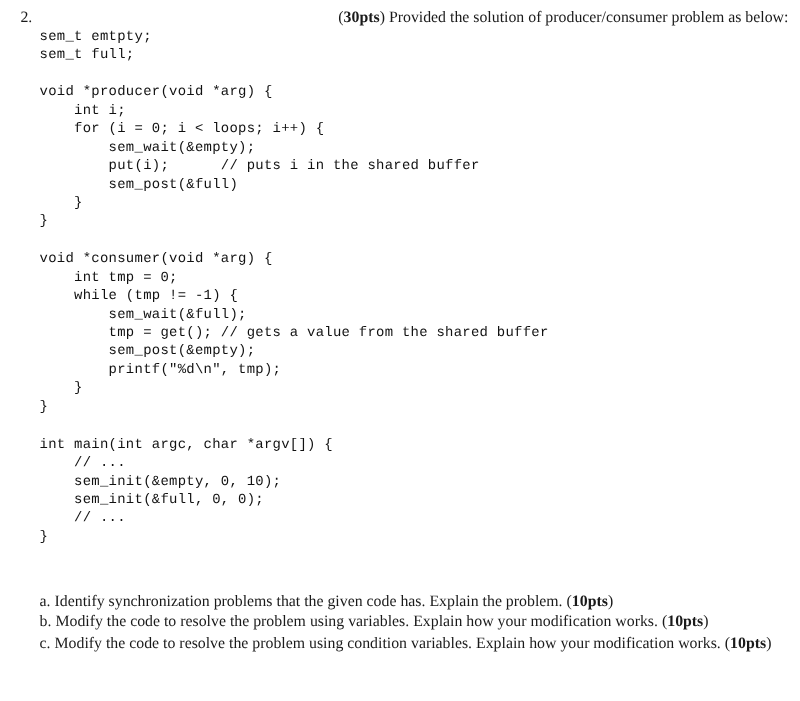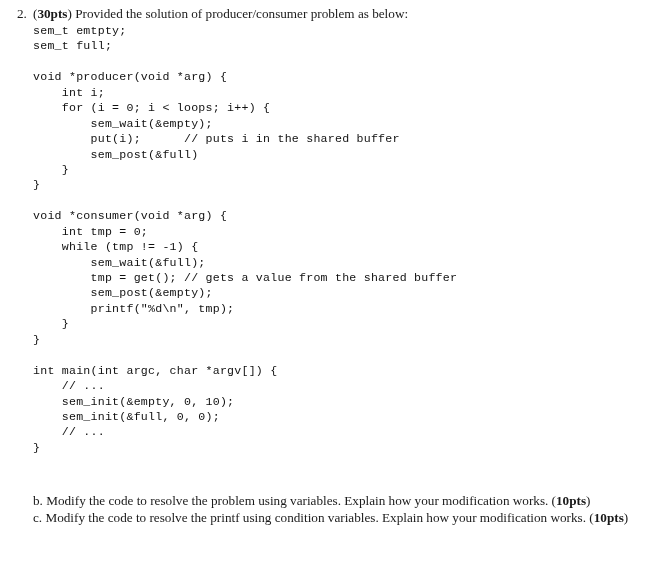--- a/index.html
+++ b/index.html
@@ -34,20 +34,21 @@
     display: flex;
     align-items: baseline;
   }
   .problem-number {
     width: 16px;
     flex: 0 0 16px;
     font-size: 13.2px;
   }
   .problem-text {
     flex: 1 1 auto;
+    text-align: right;
   }
   .pts {
     font-weight: bold;
   }
 
   
   .code {
     position: absolute;
     left: 33px;
     top: 23px;
@@ -93,17 +94,18 @@
 <div class="page">
 
   <div class="problem">
     <span class="problem-number">2.</span>
     <span class="problem-text"><span>(</span><span class="pts">30pts</span><span>)</span><span> Provided the solution of producer/consumer problem as below:</span></span>
   </div>
 
   <div class="code"><div class="line">sem_t emtpty;</div><div class="line">sem_t full;</div><div class="line blank">&nbsp;</div><div class="line">void *producer(void *arg) {</div><div class="line">    int i;</div><div class="line">    for (i = 0; i &lt; loops; i++) {</div><div class="line">        sem_wait(&amp;empty);</div><div class="line">        put(i);      // puts i in the shared buffer</div><div class="line">        sem_post(&amp;full)</div><div class="line">    }</div><div class="line">}</div><div class="line blank">&nbsp;</div><div class="line">void *consumer(void *arg) {</div><div class="line">    int tmp = 0;</div><div class="line">    while (tmp != -1) {</div><div class="line">        sem_wait(&amp;full);</div><div class="line">        tmp = get(); // gets a value from the shared buffer</div><div class="line">        sem_post(&amp;empty);</div><div class="line">        printf("%d\n", tmp);</div><div class="line">    }</div><div class="line">}</div><div class="line blank">&nbsp;</div><div class="line">int main(int argc, char *argv[]) {</div><div class="line">    // ...</div><div class="line">    sem_init(&amp;empty, 0, 10);</div><div class="line">    sem_init(&amp;full, 0, 0);</div><div class="line">    // ...</div><div class="line">}</div></div>
 
   <div class="subquestions">
+      <p class="subq"><span>a.</span><span> Identify synchronization problems that the given code has. Explain the problem. </span><span>(</span><span class="pts">10pts</span><span>)</span></p>
       <p class="subq"><span>b.</span><span> Modify the code to resolve the problem using variables. Explain how your modification works. </span><span>(</span><span class="pts">10pts</span><span>)</span></p>
-      <p class="subq"><span>c.</span><span> Modify the code to resolve the printf using condition variables. Explain how your modification works. </span><span>(</span><span class="pts">10pts</span><span>)</span></p>
+      <p class="subq"><span>c.</span><span> Modify the code to resolve the problem using condition variables. Explain how your modification works. </span><span>(</span><span class="pts">10pts</span><span>)</span></p>
     </div>
 
 </div>
 
 </body></html>

